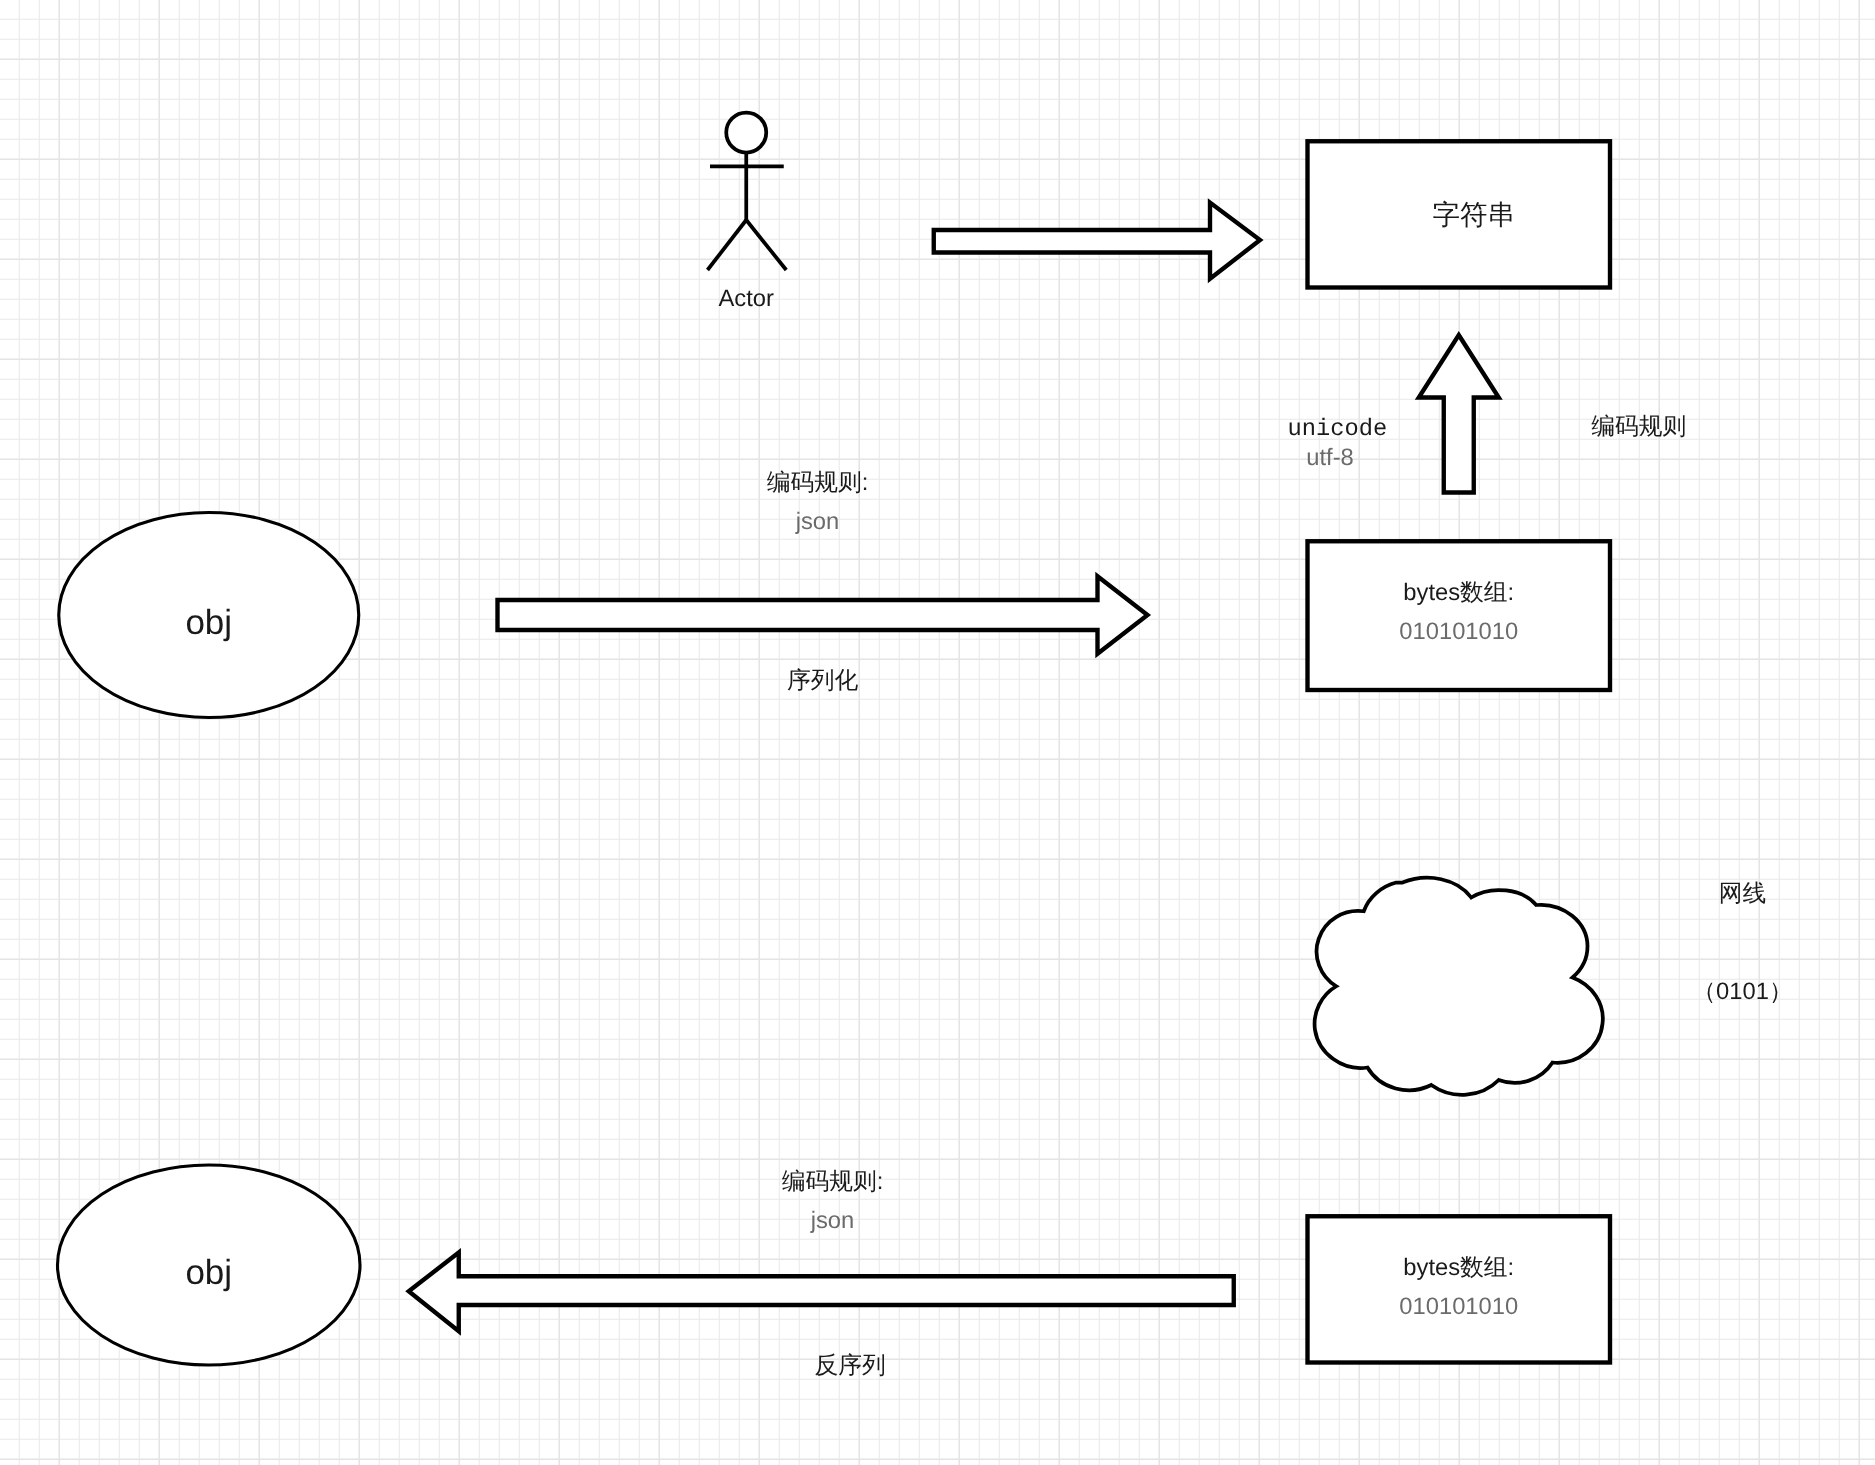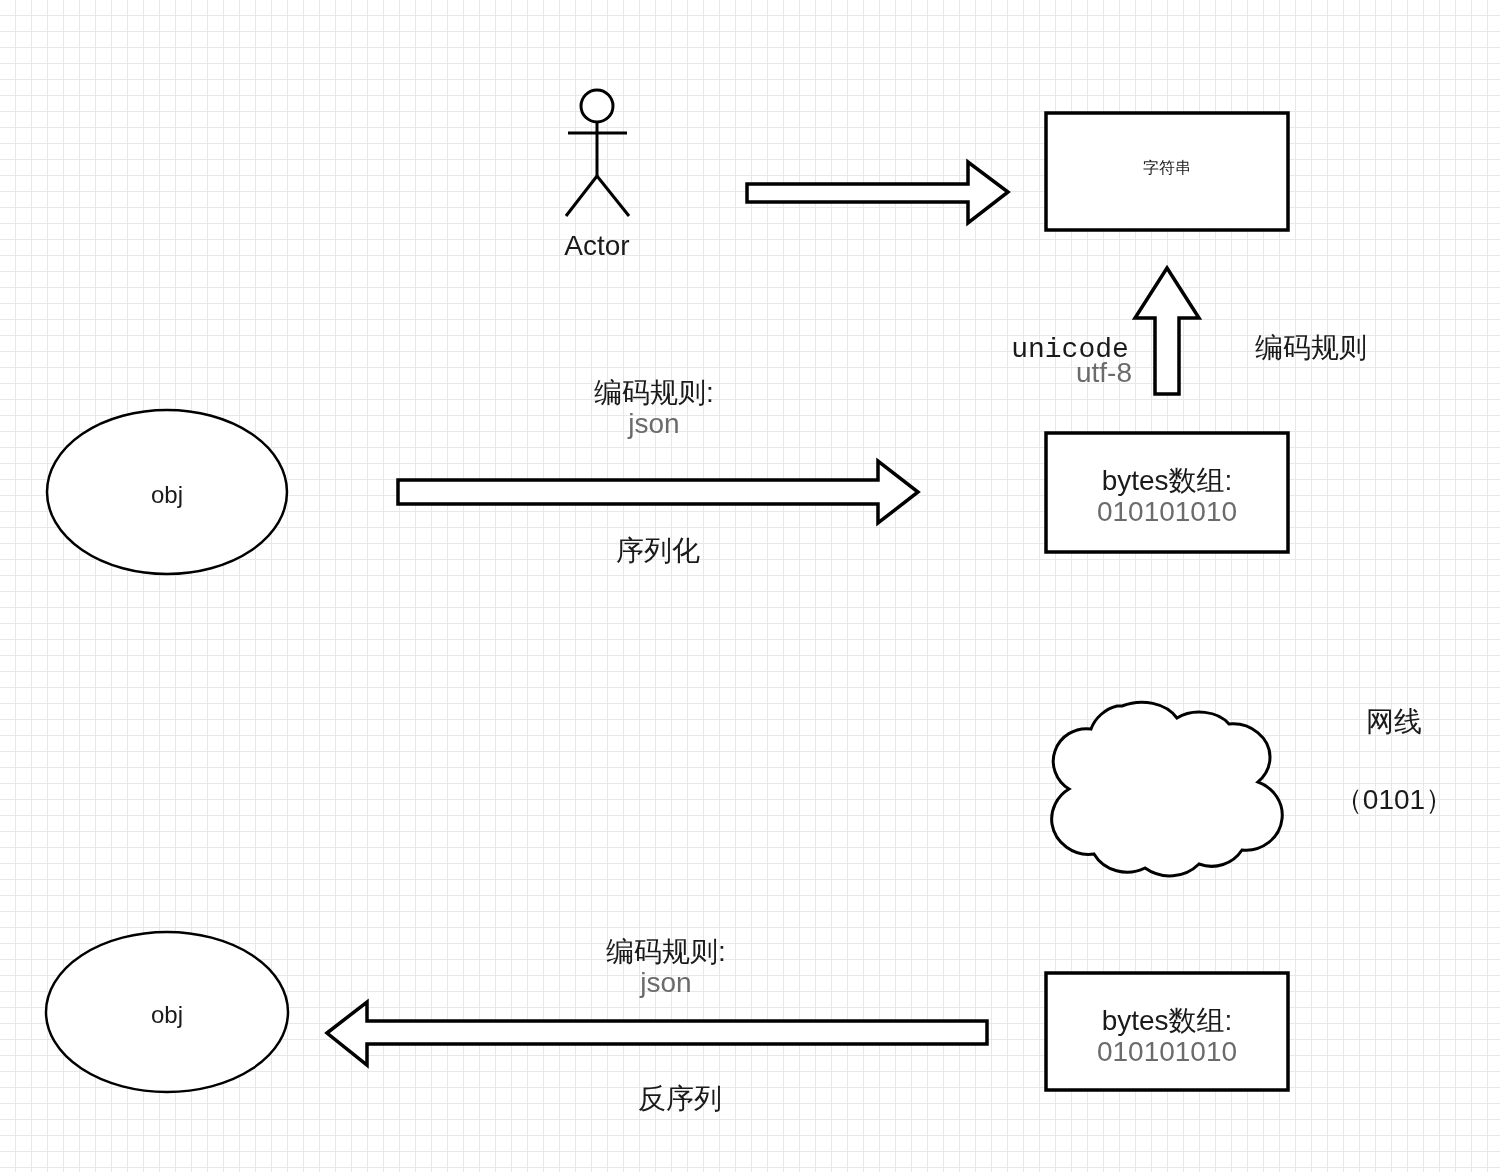--- a/index.html
+++ b/index.html
@@ -31,23 +31,23 @@
   }
   .lbl {
     position: absolute;
     white-space: nowrap;
     font-family: "Liberation Sans", "DejaVu Sans", sans-serif;
     line-height: 1.25;
   }
   .dark   { color: #1a1a1a; }
   .muted  { color: #6b6b6b; }
   .ctr    { transform: translateX(-50%); text-align: center; }
-  .f20    { font-size: 24px; }
-  .f21    { font-size: 28px; }
-  .f22    { font-size: 16px; }
+  .f20    { font-size: 28px; }
+  .f21    { font-size: 19px; }
+  .f22    { font-size: 22px; margin-left: 12px; }
 </style>
 </head>
 <body>
 
 <div id="canvas">
 
   <svg id="art" viewBox="0 0 1500 1172" xmlns="http://www.w3.org/2000/svg">
 
     <g fill="none" stroke="#000000" stroke-width="3">
       <circle cx="597" cy="106" r="16" fill="#ffffff" stroke="#000000" stroke-width="3"></circle>
@@ -91,21 +91,21 @@
     <polygon points="327,1033 367,1002 367,1021 987,1021 987,1044 367,1044 367,1065" fill="#ffffff" stroke="#000000" stroke-width="3.5" stroke-linejoin="miter"></polygon>
 
     <rect x="1046" y="973" width="242" height="117" fill="#ffffff" stroke="#000000" stroke-width="3.5"></rect>
   </svg>
 
   <div class="lbl ctr dark f21" style="left:597px; top:228px;">Actor</div>
 
   <div class="lbl ctr dark f22" style="left:1167px; top:158px;">字符串</div>
 
   <div class="lbl ctr dark f21" style="left:1070px; top:332px;font-family:Liberation Mono, monospace;">unicode</div>
-  <div class="lbl ctr muted f21" style="left:1064px; top:355px;margin-left:40px;">utf-8</div>
+  <div class="lbl ctr muted f21" style="left:1064px; top:355px;">utf-8</div>
 
   <div class="lbl ctr dark f21" style="left:1311px; top:330px;">编码规则</div>
 
   <div class="lbl ctr dark f21" style="left:1167px; top:463px;">bytes数组:</div>
   <div class="lbl ctr muted f21" style="left:1167px; top:494px;">010101010</div>
 
   <div class="lbl ctr dark f20" style="left:167px; top:480px;">obj</div>
 
   <div class="lbl ctr dark f21" style="left:654px; top:375px;">编码规则:</div>
   <div class="lbl ctr muted f21" style="left:654px; top:406px;">json</div>

